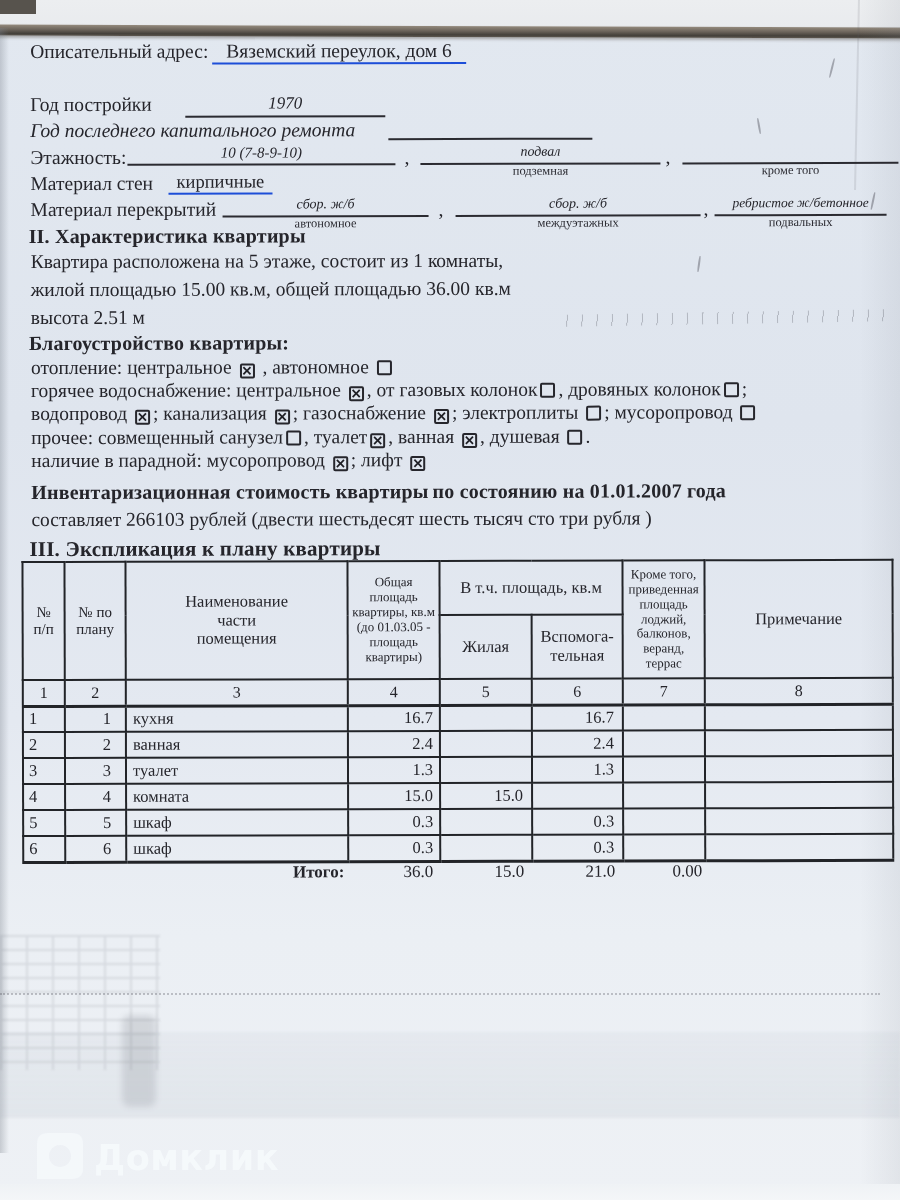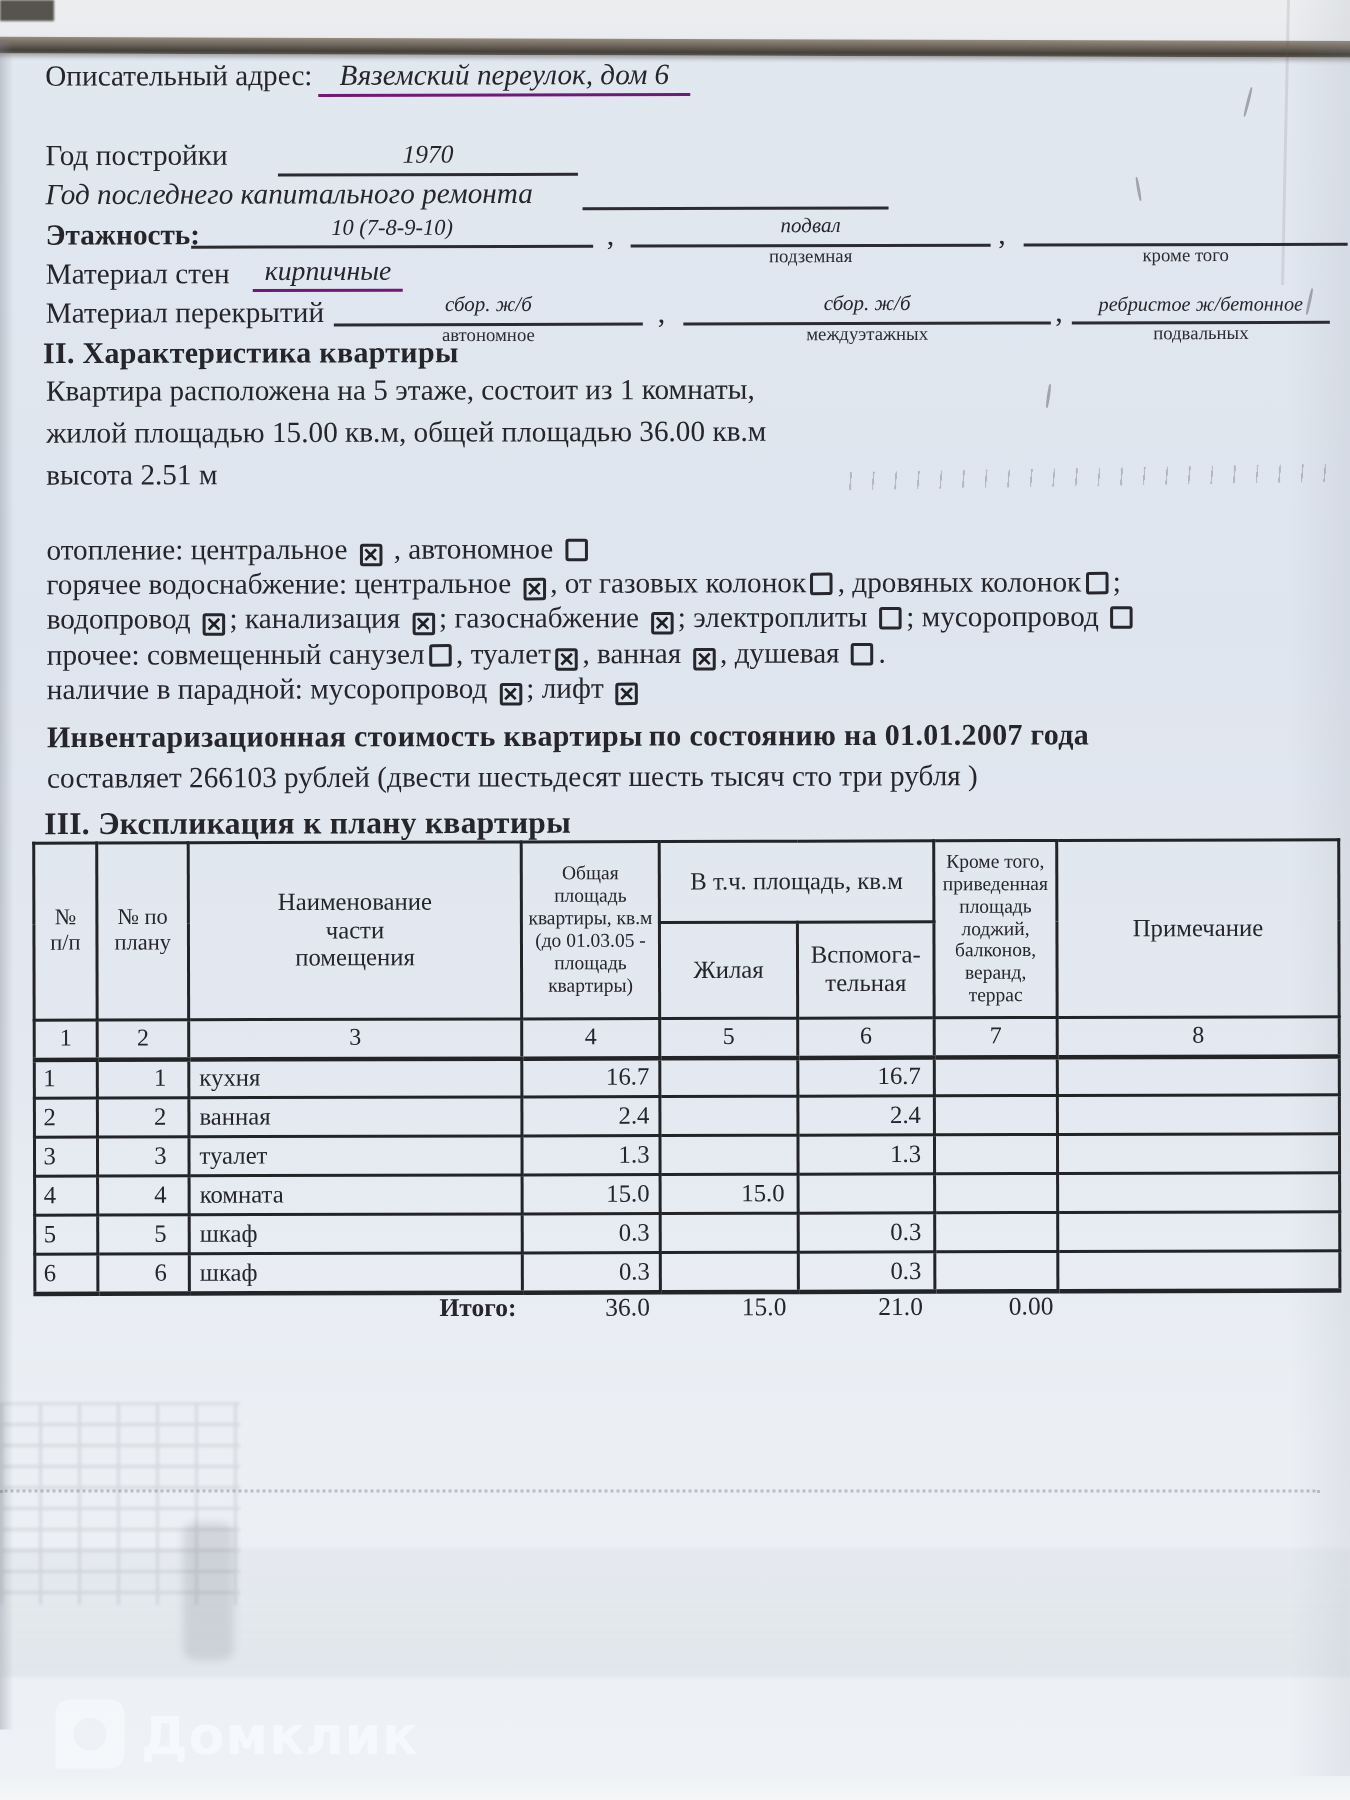--- a/index.html
+++ b/index.html
@@ -31,21 +31,21 @@
   .dotted-line { left:0; top:993px; width:880px; border-top:2px dotted rgba(60,62,72,.28); }
   .smudge-band { left:0; top:1032px; width:900px; height:86px; background:linear-gradient(180deg,rgba(170,180,192,.10),rgba(170,180,192,.16)); filter:blur(1px); }
   .bottom-strip { left:0; top:1184px; width:900px; height:16px; background:linear-gradient(180deg,#eff2f5,#f4f6f8); }
   .scribble { left:560px; top:312px; width:330px; height:12px; opacity:.30; filter:blur(.4px);
     background:repeating-linear-gradient(95deg,transparent 0 7px,#4a4c56 7px 8px,transparent 8px 15px); transform:rotate(-1deg); }
 
   
   .content { position:absolute; left:0; top:0; width:900px; height:1200px; transform:rotate(-0.15deg); transform-origin:50% 0; }
   .lbl { font-size:19.5px; white-space:nowrap; }
   .h { font-size:20px; font-weight:bold; white-space:nowrap; letter-spacing:.2px; }
-  .u-val { font-style:italic; border-bottom:2px solid #701a75; padding:0 14px 1px 14px; }
+  .u-val { border-bottom:2px solid #1d4ed8; padding:0 14px 1px 14px; }
   .slot { position:absolute; border-bottom:2px solid #2b2b31; text-align:center; }
   .slot .val { font-style:italic; display:inline-block; padding-bottom:1px; }
   .slot .cap { position:absolute; top:100%; left:0; right:0; text-align:center; font-size:12.5px; color:#2c2c33; padding-top:1px; }
   .comma { font-size:20px; }
 
   
   .cb { display:inline-block; width:15px; height:15px; border:2px solid #26262c; border-radius:2px;
         vertical-align:-2px; margin:0 3px; text-align:center; line-height:11px; font-size:13px; font-weight:bold; color:#1e1e24; }
   .amen-line { height:23.2px; font-size:19.5px; white-space:nowrap; }
 
@@ -103,21 +103,21 @@
   <span class="abs lbl" style="left:30px;top:93px;">Год постройки</span>
   <div class="slot" style="left:185px;top:93px;width:200px;height:24px;font-size:17px;">
     <span class="val">1970</span>
   </div>
 
   <span class="abs lbl" style="left:30px;top:119px;font-style:italic;">Год последнего капитального ремонта</span>
   <div class="slot" style="left:388px;top:116px;width:204px;height:24px;">
     <span class="val"></span>
   </div>
 
-  <span class="abs lbl" style="left:30px;top:146px;font-weight:bold;">Этажность:</span>
+  <span class="abs lbl" style="left:30px;top:146px;">Этажность:</span>
   <div class="slot" style="left:127px;top:144px;width:268px;height:21px;font-size:15px;">
     <span class="val">10 (7-8-9-10)</span>
   </div>
   <span class="abs comma" style="left:404px;top:146px;">,</span>
   <div class="slot" style="left:420px;top:144px;width:240px;height:21px;font-size:14px;">
     <span class="val">подвал</span>
     <span class="cap">подземная</span>
   </div>
   <span class="abs comma" style="left:665px;top:146px;">,</span>
   <div class="slot" style="left:682px;top:144px;width:216px;height:21px;font-size:14px;">
@@ -142,20 +142,21 @@
   <div class="slot" style="left:714px;top:196px;width:172px;height:21px;font-size:13.5px;">
     <span class="val">ребристое ж/бетонное</span>
     <span class="cap">подвальных</span>
   </div>
 
   <div class="abs h" style="left:28px;top:224px;">II. Характеристика квартиры</div>
   <div class="abs lbl" style="left:30px;top:250px;">Квартира расположена на 5 этаже, состоит из 1 комнаты,</div>
   <div class="abs lbl" style="left:30px;top:278px;">жилой площадью 15.00 кв.м, общей площадью 36.00 кв.м</div>
   <div class="abs lbl" style="left:30px;top:306px;">высота 2.51 м</div>
 
+  <div class="abs h" style="left:28px;top:331px;">Благоустройство квартиры:</div>
   <div class="abs" style="left:30px;top:356px;" id="amen-lines">
       <div class="amen-line"><span>отопление:  центральное </span><span class="cb checked">✕</span><span> , автономное </span><span class="cb"></span></div>
       <div class="amen-line"><span>горячее водоснабжение: центральное </span><span class="cb checked">✕</span><span>, от газовых колонок</span><span class="cb"></span><span>, дровяных колонок</span><span class="cb"></span><span>;</span></div>
       <div class="amen-line"><span>водопровод </span><span class="cb checked">✕</span><span>; канализация </span><span class="cb checked">✕</span><span>; газоснабжение </span><span class="cb checked">✕</span><span>; электроплиты </span><span class="cb"></span><span>; мусоропровод  </span><span class="cb"></span></div>
       <div class="amen-line"><span>прочее: совмещенный санузел</span><span class="cb"></span><span>, туалет</span><span class="cb checked">✕</span><span>, ванная </span><span class="cb checked">✕</span><span>, душевая </span><span class="cb"></span><span>.</span></div>
       <div class="amen-line"><span>наличие в парадной: мусоропровод </span><span class="cb checked">✕</span><span>; лифт </span><span class="cb checked">✕</span></div>
     </div>
 
   <div class="abs" style="left:30px;top:480px;white-space:nowrap;">
     <span class="h" style="font-size:20px;">Инвентаризационная стоимость квартиры</span>

